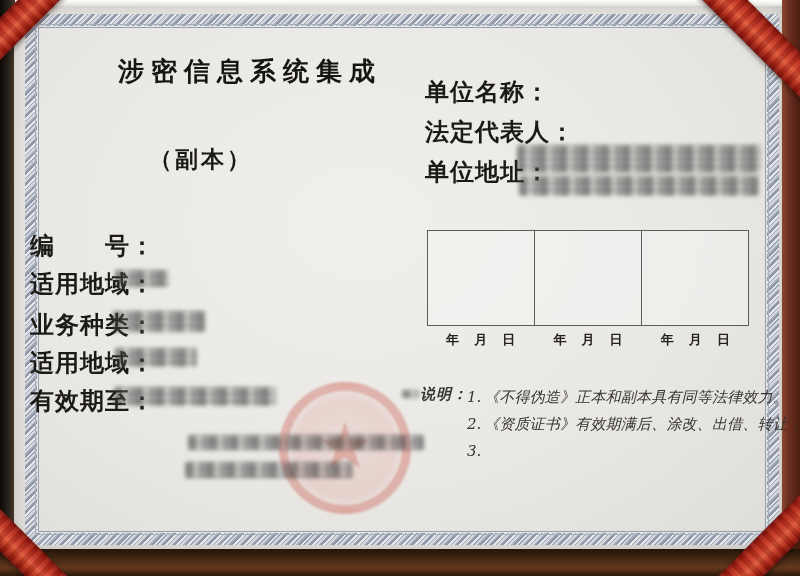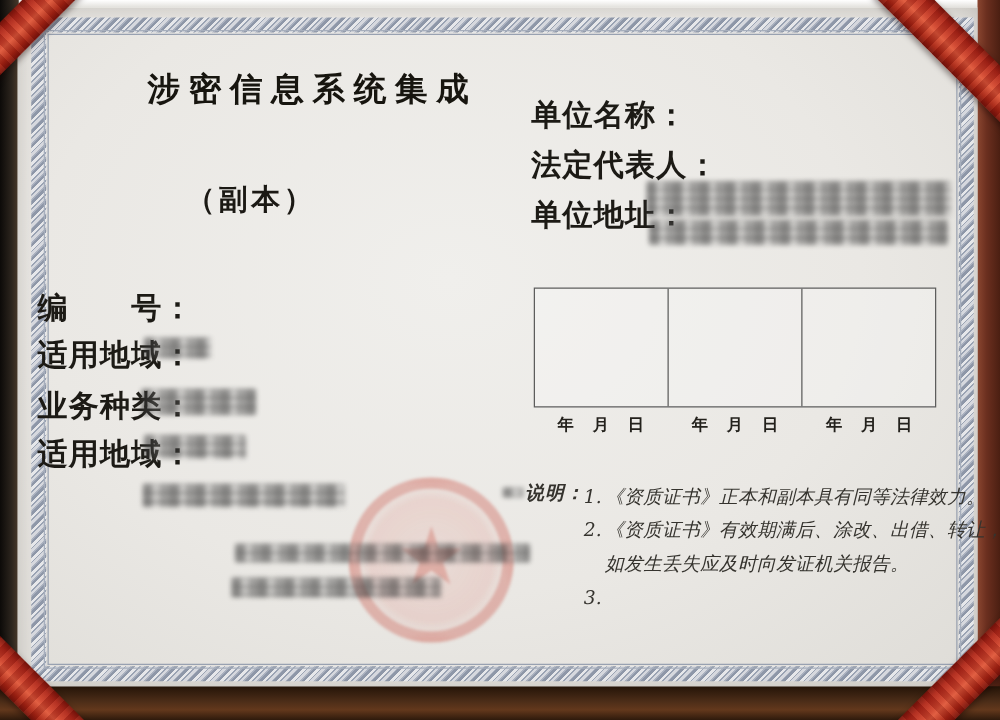--- a/index.html
+++ b/index.html
@@ -130,20 +130,21 @@
 
     <div class="ornate"></div>
 
     <div class="abs title-line1">涉密信息系统集成</div>
     <div class="abs subtitle">（副本）</div>
 
     <div class="abs lf0 field-label">编　　号：</div>
     <div class="abs lf1 field-label">适用地域：</div>
     <div class="abs lf2 field-label">业务种类：</div>
     <div class="abs lf3 field-label">适用地域：</div>
+    <div class="abs lf4 field-label">有效期至：</div>
 
     <div class="abs rf0 field-label">单位名称：</div>
     <div class="abs rf1 field-label">法定代表人：</div>
     <div class="abs rf2 field-label">单位地址：</div>
 
     <div class="abs review-table">
       <div class="review-cell"></div>
       <div class="review-cell"></div>
       <div class="review-cell"></div>
     </div>
@@ -177,29 +178,28 @@
     <div class="redact rd-issuer2"></div>
     <div class="redact rd-addr1"></div>
     <div class="redact rd-addr2"></div>
     <div class="redact rd-notes"></div>
 
     <div class="abs notes">
       <span class="notes-heading">说明：</span>
       <div class="note-lines">
         <div class="note-line">
           <span class="note-num">1.</span>
-          <span class="note-text">《资质证书》正本和副本具有同等法律效力。</span>
+          <span class="note-text">《不得伪造》正本和副本具有同等法律效力。</span>
         </div>
         <div class="note-line">
           <span class="note-num">2.</span>
           <span class="note-text">《资质证书》有效期满后、涂改、出借、转让，</span>
         </div>
         <div class="note-line">
           <span class="note-num"></span>
-          <span class="note-text">如发生丢失应及时向发证机关报告。</span>
         </div>
         <div class="note-line">
           <span class="note-num">3.</span>
         </div>
       </div>
     </div>
 
   </div>
 
   <div class="ribbon ribbon-tl"></div>

